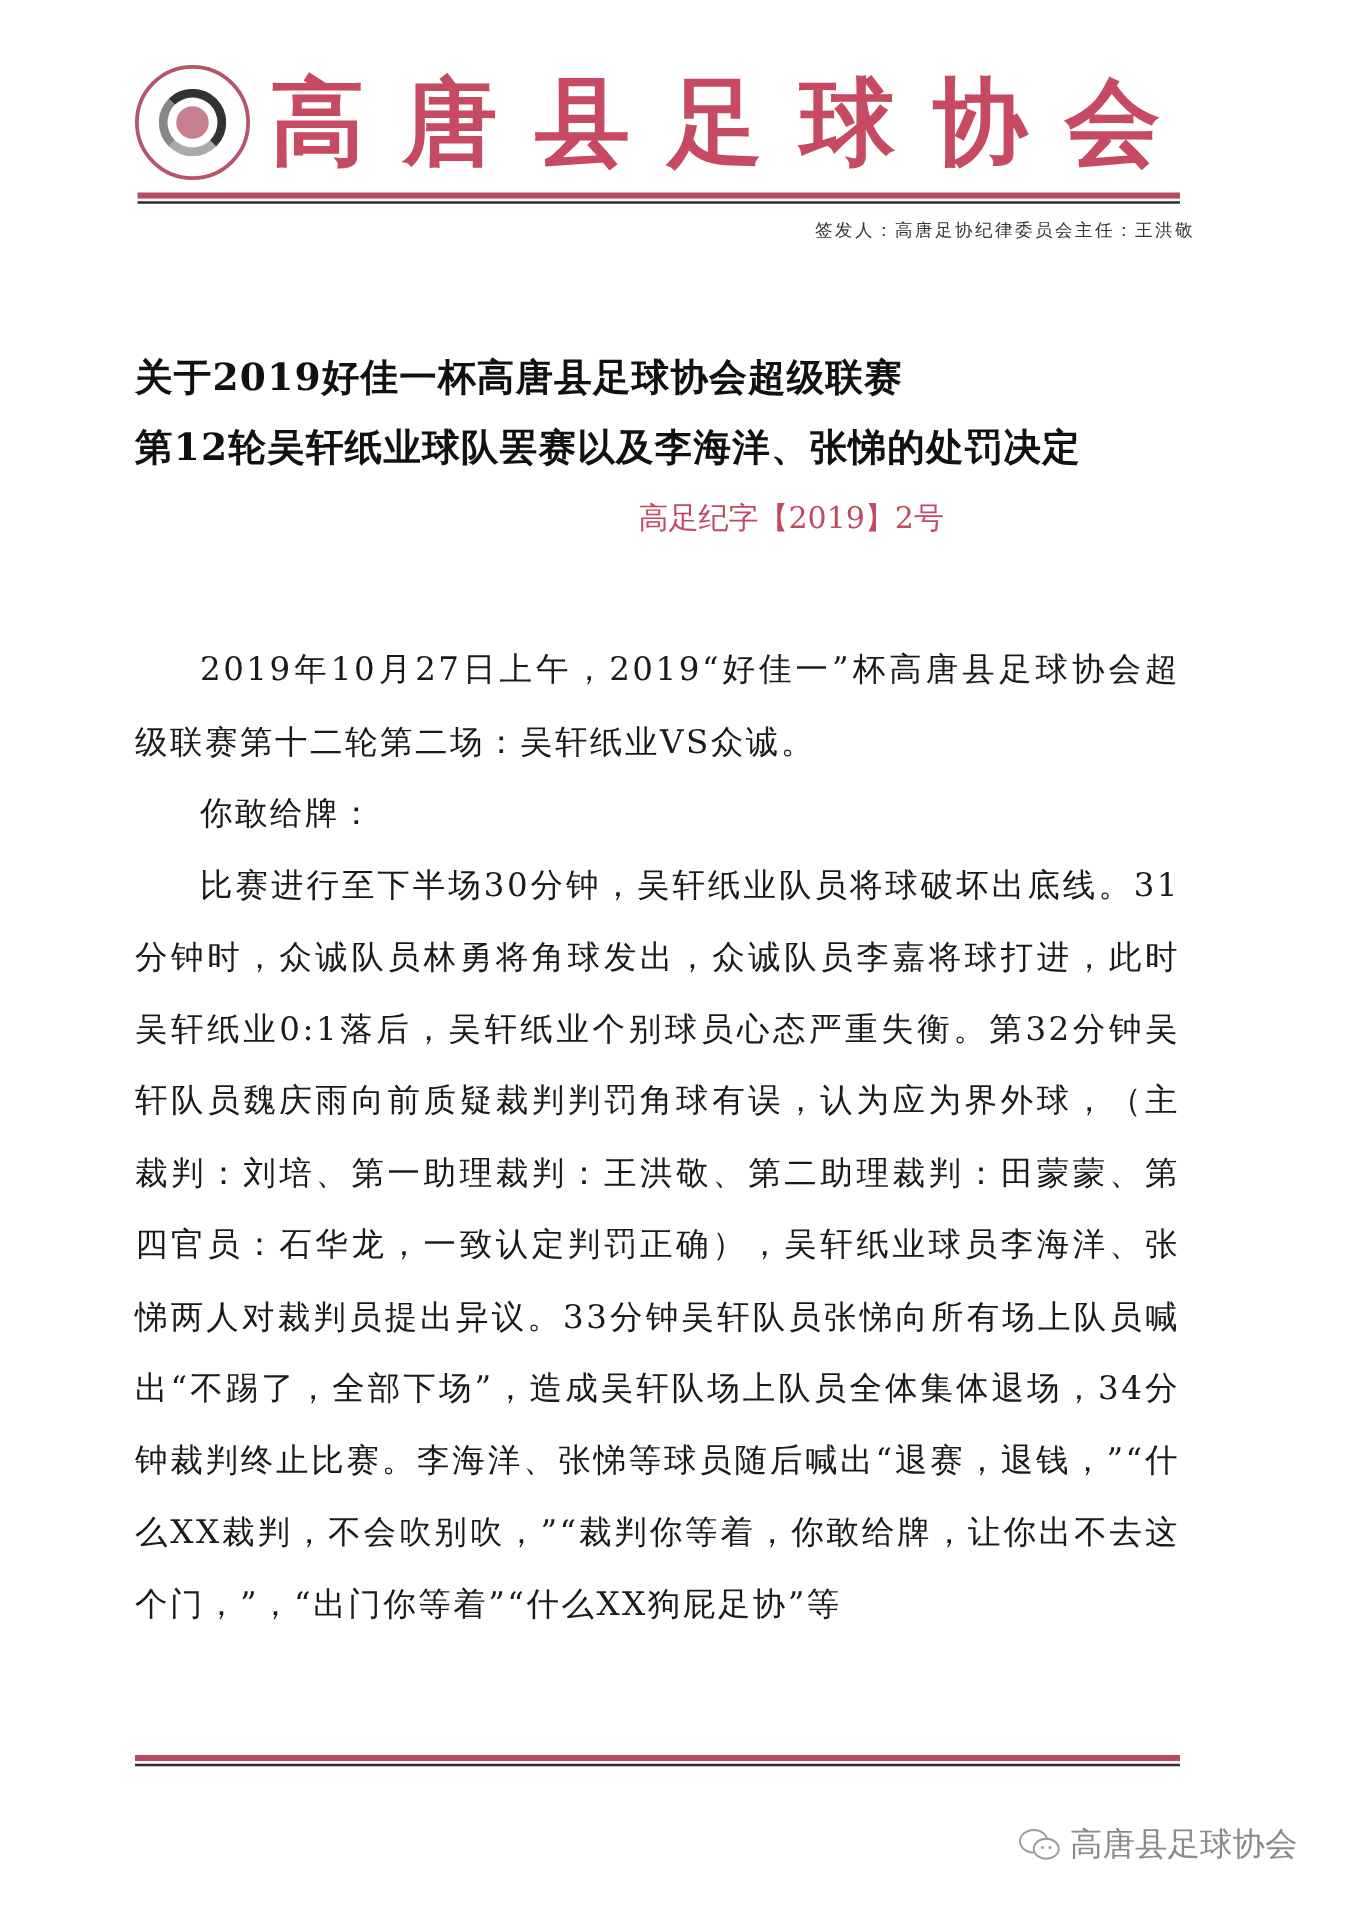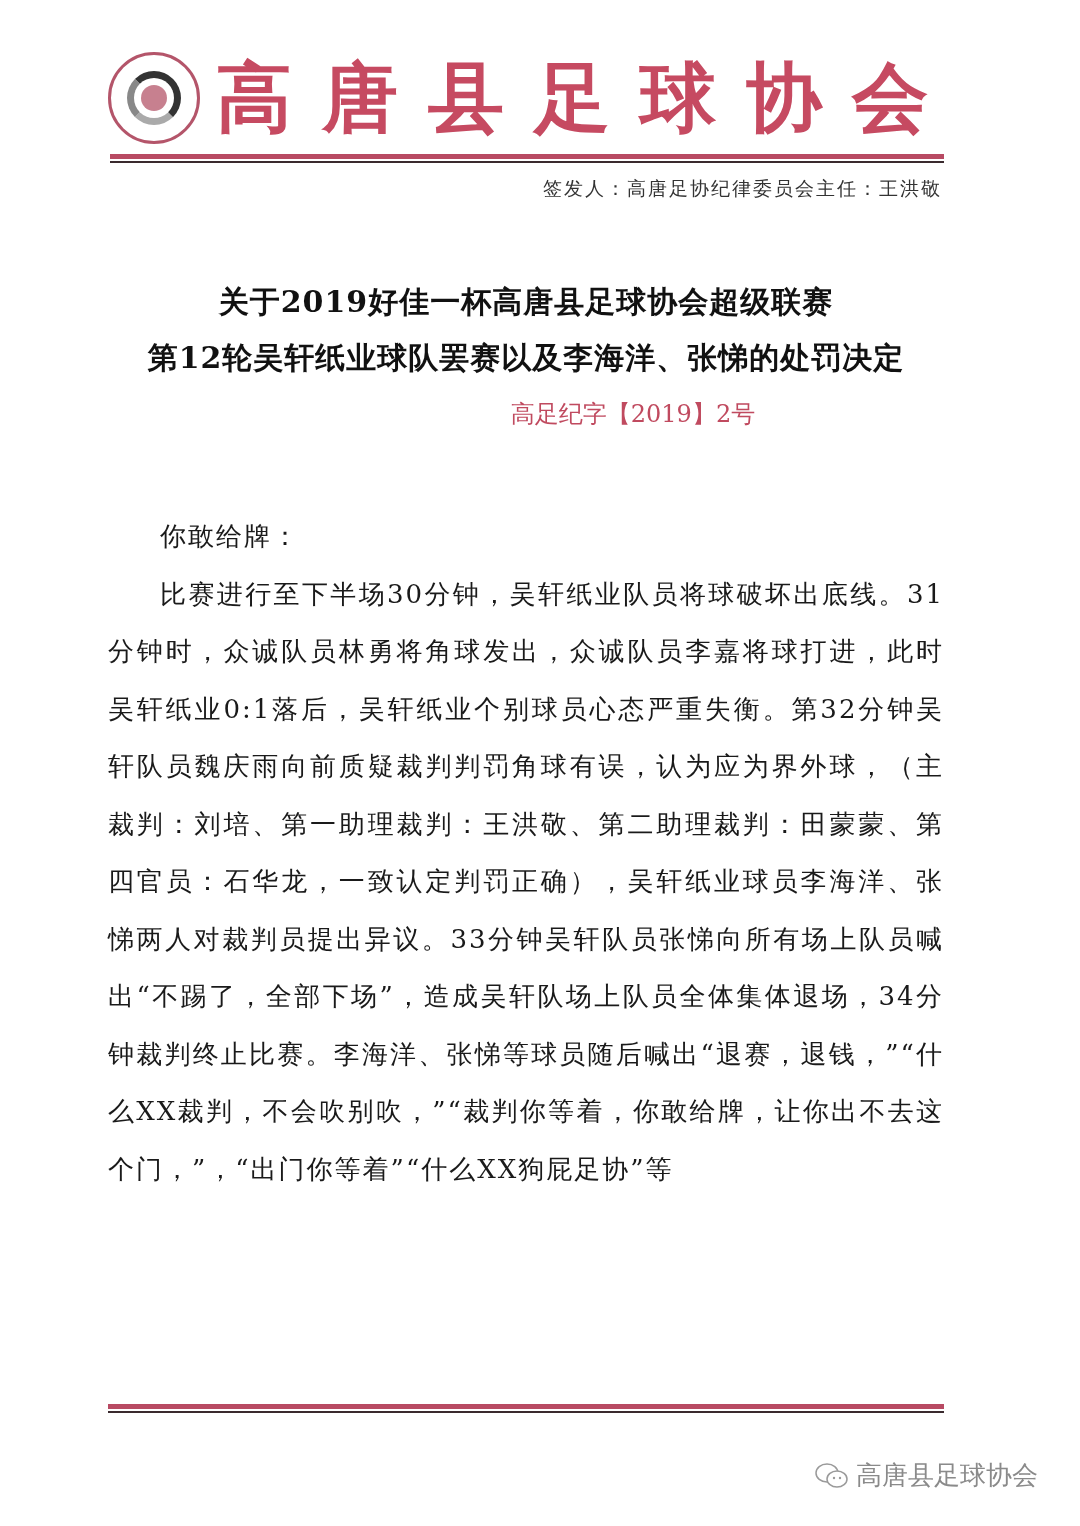--- a/index.html
+++ b/index.html
@@ -25,25 +25,25 @@
       font-family: "DejaVu Serif", serif; font-size: 76px; font-weight: bold; color: #c64a61;
       letter-spacing: 30px; white-space: nowrap;
     }
     .rule { position: absolute; left: 110px; width: 834px; }
     .rule .a { height: 5px; background: #b84a63; }
     .rule .b { height: 2px; background: #fff; }
     .rule .c { height: 2px; background: #3a2a2e; }
     .rule-top { top: 154px; }
     .rule-bottom { top: 1404px; left: 108px; width: 836px; }
     .signer {
-      position: absolute; right: 138px; top: 176px; font-size: 19px; color: #333;
+      position: absolute; right: 124px; top: 176px; font-size: 14px; color: #333;
       letter-spacing: 2px; font-family: Liberation Serif, serif;
     }
     .doc-title {
-      position: absolute; left: 108px; width: 836px; text-align: center;
+      position: absolute; left: 108px; width: 836px; text-align: left;
       font-size: 30px; font-weight: bold; color: #111; letter-spacing: 1px;
     }
     .t1 { top: 282px; }
     .t2 { top: 338px; }
     .doc-number {
       position: absolute; left: 108px; width: 1050px; text-align: center; top: 398px;
       font-size: 24px; color: #c04a5f;
     }
     .body-text {
       position: absolute; left: 108px; top: 508px; width: 836px;
@@ -73,20 +73,21 @@
     <div class="c"></div>
 </div>
 
 <div class="signer">签发人：高唐足协纪律委员会主任：王洪敬</div>
 
 <div class="doc-title t1">关于2019好佳一杯高唐县足球协会超级联赛</div>
 <div class="doc-title t2">第12轮吴轩纸业球队罢赛以及李海洋、张悌的处罚决定</div>
 <div class="doc-number">高足纪字【2019】2号</div>
 
 <div class="body-text">
+  <p>2019年10月27日上午，2019“好佳一”杯高唐县足球协会超级联赛第十二轮第二场：吴轩纸业VS众诚。</p>
   <p>你敢给牌：</p>
   <p>比赛进行至下半场30分钟，吴轩纸业队员将球破坏出底线。31分钟时，众诚队员林勇将角球发出，众诚队员李嘉将球打进，此时吴轩纸业0:1落后，吴轩纸业个别球员心态严重失衡。第32分钟吴轩队员魏庆雨向前质疑裁判判罚角球有误，认为应为界外球，（主裁判：刘培、第一助理裁判：王洪敬、第二助理裁判：田蒙蒙、第四官员：石华龙，一致认定判罚正确），吴轩纸业球员李海洋、张悌两人对裁判员提出异议。33分钟吴轩队员张悌向所有场上队员喊出“不踢了，全部下场”，造成吴轩队场上队员全体集体退场，34分钟裁判终止比赛。李海洋、张悌等球员随后喊出“退赛，退钱，”“什么XX裁判，不会吹别吹，”“裁判你等着，你敢给牌，让你出不去这个门，”，“出门你等着”“什么XX狗屁足协”等</p>
 </div>
 
 <div class="rule rule-bottom">
   <div class="a"></div>
     <div class="b"></div>
     <div class="c"></div>
 </div>
 

